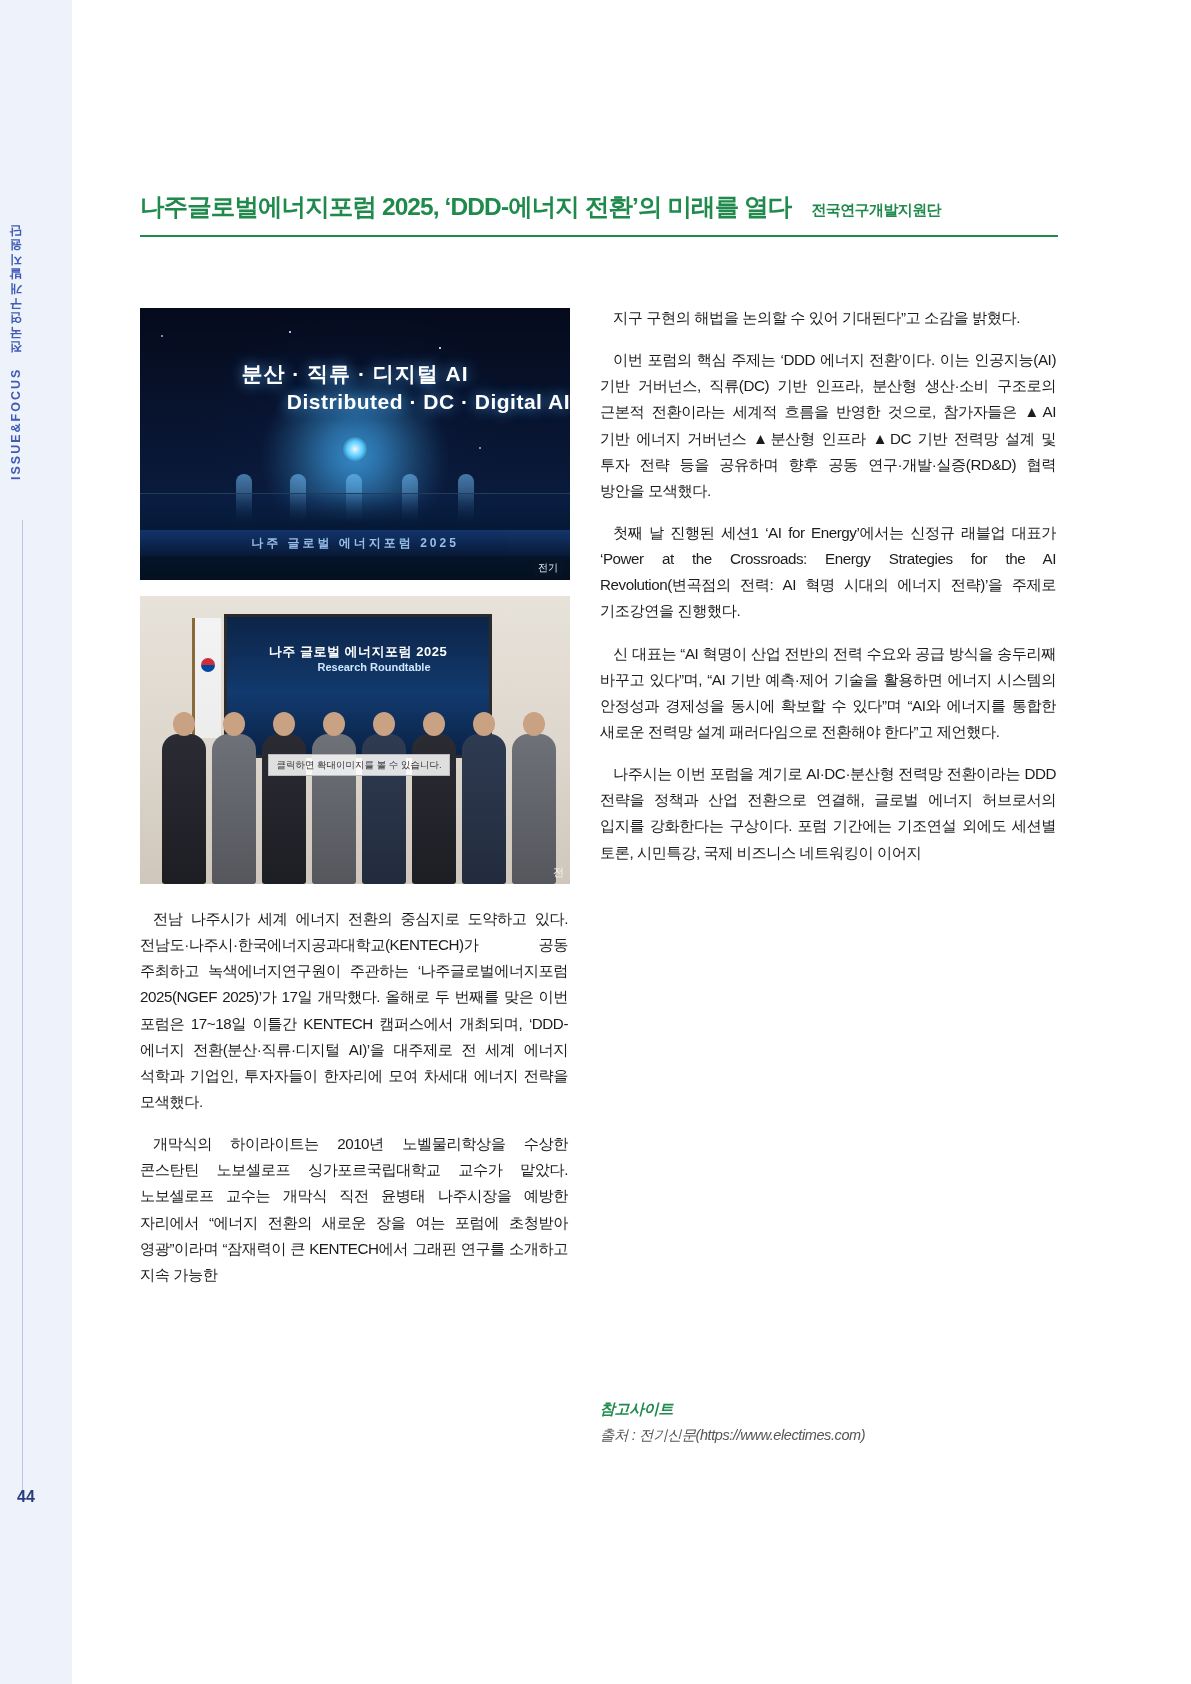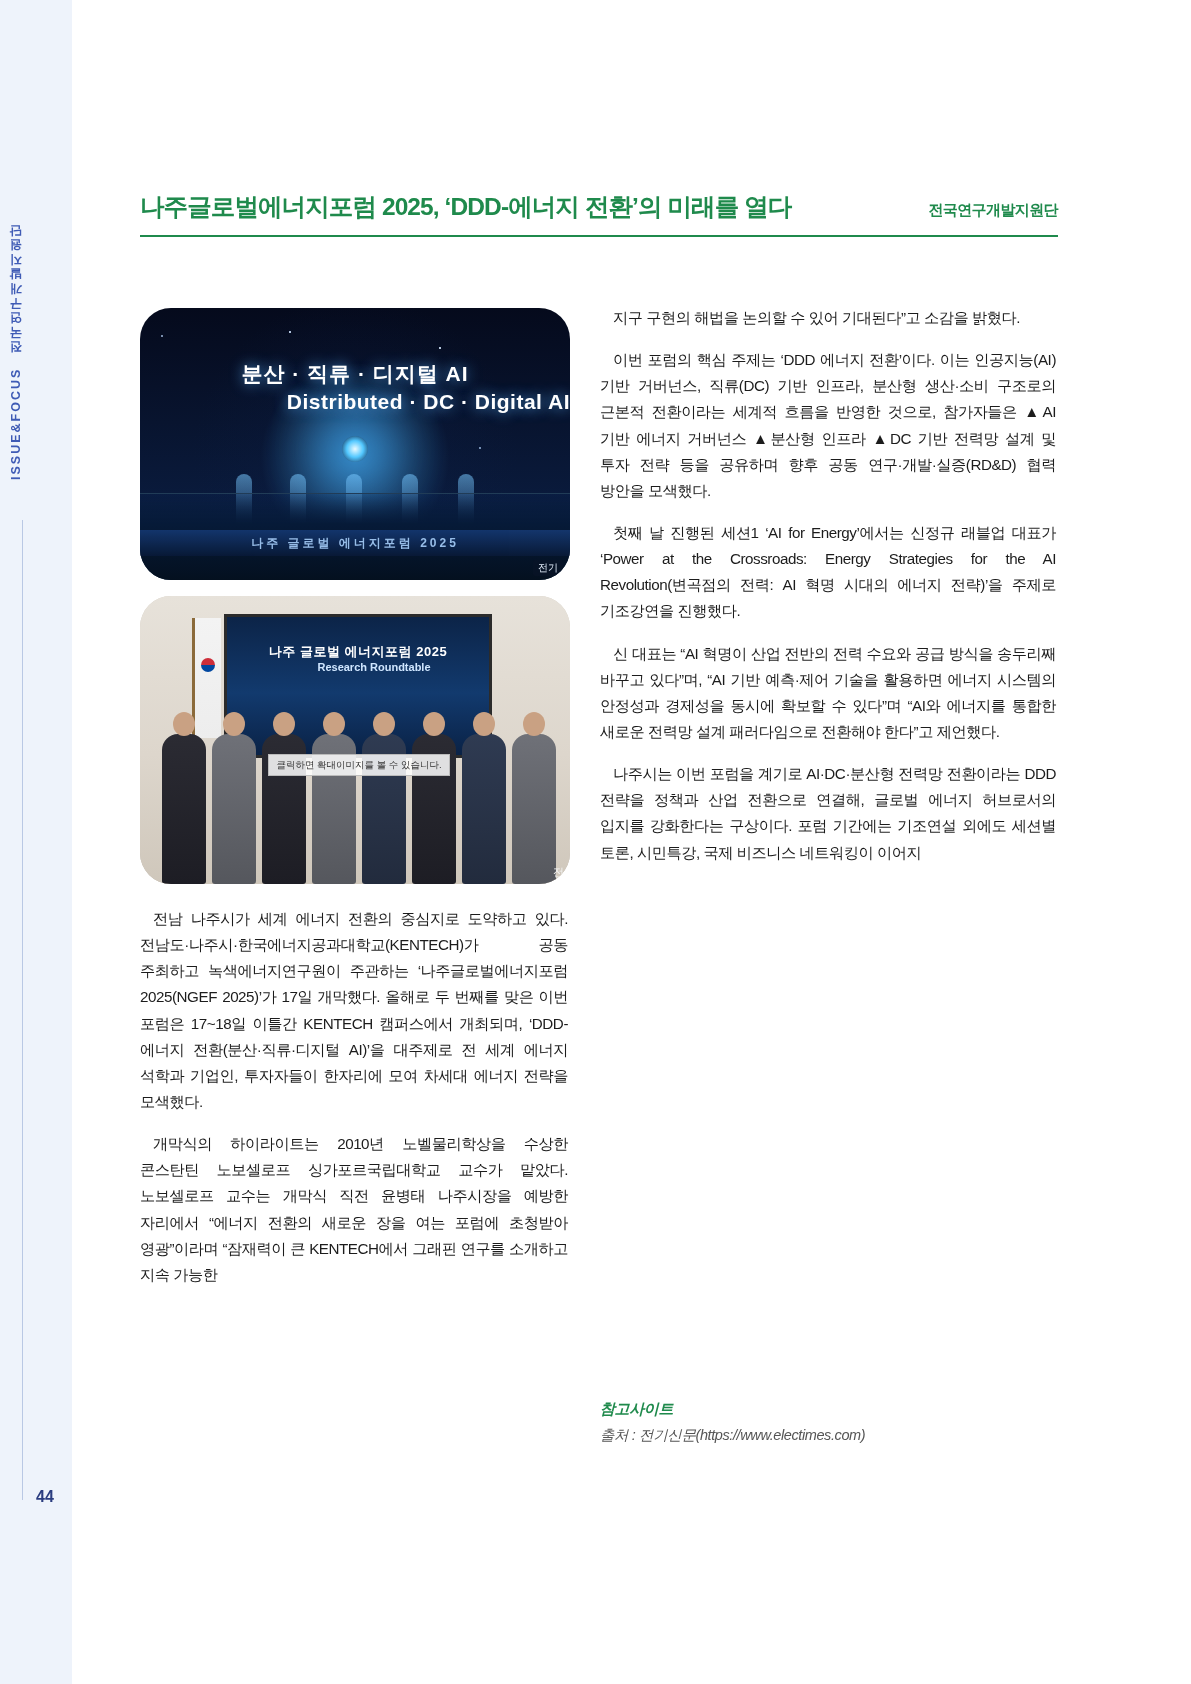--- a/index.html
+++ b/index.html
@@ -42,39 +42,39 @@
   .side-rule {
     position: absolute;
     left: 22px;
     top: 520px;
     width: 1px;
     height: 980px;
     background: #b9c8e4;
   }
   .page-number {
     position: absolute;
-    left: 36px;
+    left: 17px;
     top: 1488px;
     color: #2b3d80;
     font-size: 16px;
     font-weight: 700;
     text-align: right;
   }
 
   
   .header {
     position: absolute;
     left: 140px;
     top: 190px;
     width: 918px;
   }
   .header-row {
     display: flex;
     align-items: baseline;
-    justify-content: space-between;
+    justify-content: flex-start;
   }
   .doc-title {
     font-size: 24.5px;
     font-weight: 800;
     color: #1f8a4c;
     letter-spacing: -0.9px;
     white-space: nowrap;
   }
   .doc-org {
     font-size: 15px;
@@ -115,21 +115,20 @@
     letter-spacing: -0.45px;
     word-break: keep-all;
   }
 
   
   .photo {
     position: relative;
     width: 430px;
     overflow: hidden;
     background: #05070f;
-    border-radius: 31px;
   }
   .photo1 {
     height: 272px;
     margin-bottom: 16px;
     background:
       radial-gradient(circle at 50% 55%, rgba(80,190,255,0.55) 0%, rgba(12,30,70,0.15) 36%, rgba(4,8,22,0) 62%),
       linear-gradient(180deg, #050a1c 0%, #08142f 42%, #0a1b3d 72%, #05203f 100%);
   }
   .stars {
     position: absolute;

